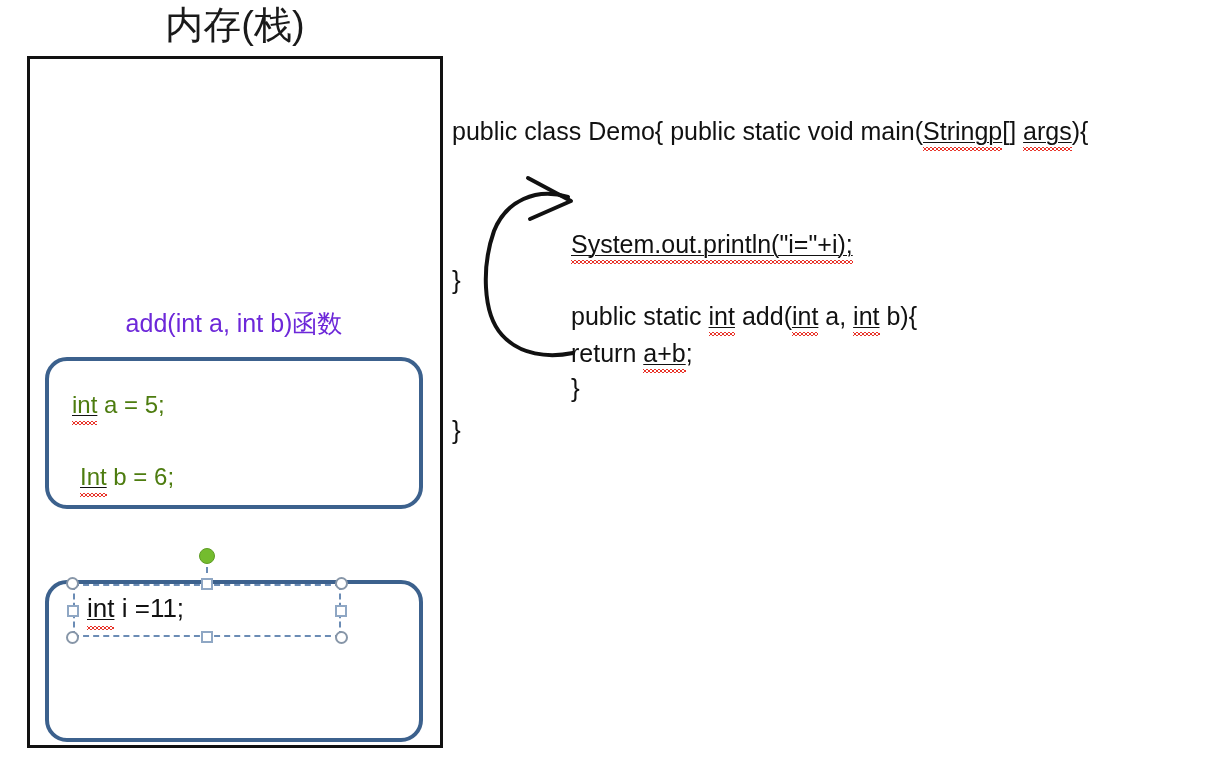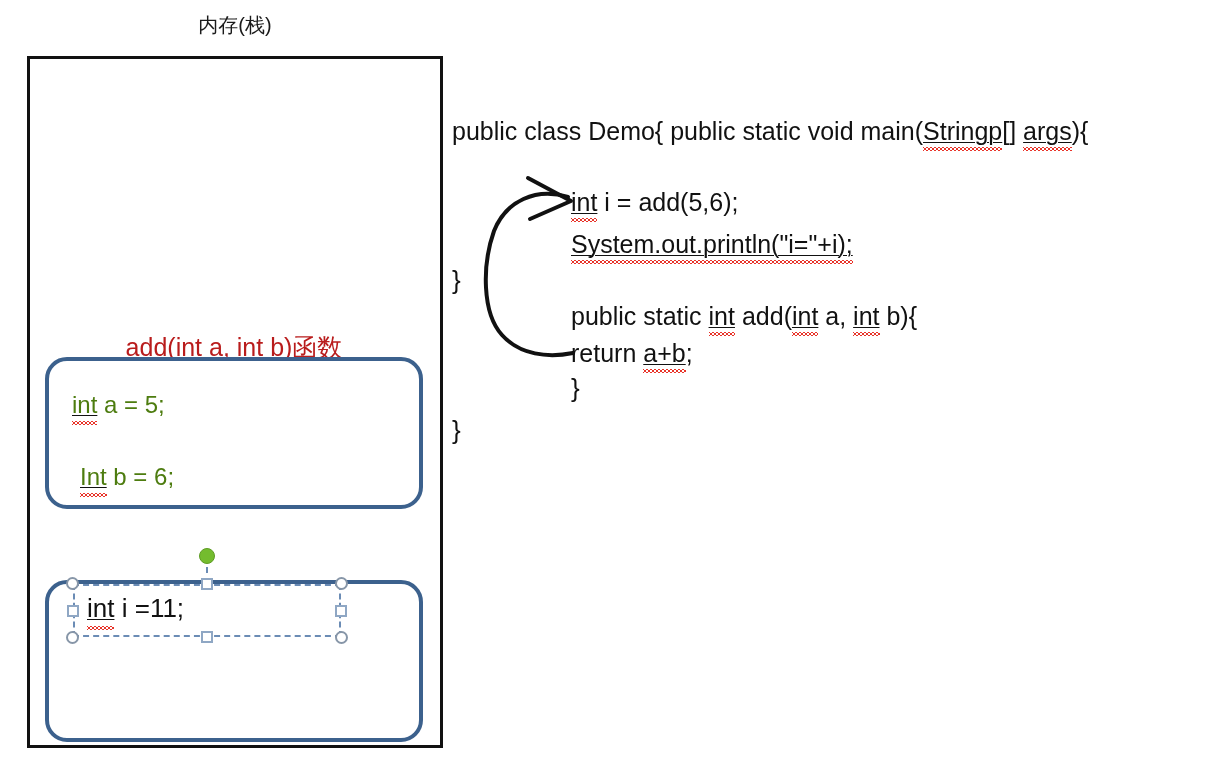--- a/index.html
+++ b/index.html
@@ -24,21 +24,21 @@
     height: 772px;
   }
 
   
   .memory-title {
     position: absolute;
     left: 27px;
     top: 6px;
     width: 416px;
     text-align: center;
-    font-size: 20px;
+    font-size: 38px;
     line-height: 38px;
     color: #1a1a1a;
     white-space: nowrap;
   }
 
   
   .stack-rect {
     position: absolute;
     left: 27px;
     top: 56px;
@@ -68,22 +68,21 @@
     top: 580px;
     width: 378px;
     height: 162px;
   }
 
   
   .frame-caption {
     position: absolute;
     text-align: center;
     white-space: nowrap;
-    color: #b91c1c;
-    margin-top: 24px;
+    color: #6d28d9;
   }
   .caption-add {
     left: 45px;
     top: 306px;
     width: 378px;
     font-size: 25px;
     line-height: 34px;
   }
   .caption-main {
     left: 45px;
@@ -297,23 +296,20 @@
     <div class="handle square h-bc"></div>
     <div class="handle circle h-br"></div>
   </div>
 
   <div class="code-layer">
 
     <div class="code-line cl-class">
       <span>public class Demo{  public static void main(</span><span class="sq-plain ul-only">Stringp</span><span>[] </span><span class="sq-plain ul-only">args</span><span>){</span>
     </div>
 
-    <div class="code-line cl-int-i">
-      <span class="sq-plain ul-only">int</span><span> i = add(5,6);</span>
-    </div>
 
     <div class="code-line cl-println">
       <span class="sq-plain ul-only">System.out.println("i="+i);</span>
     </div>
 
     <div class="code-line cl-brace1">}</div>
 
     <div class="code-line cl-addsig">
       <span>public static </span><span class="sq-plain ul-only">int</span><span> add(</span><span class="sq-plain ul-only">int</span><span> a, </span><span class="sq-plain ul-only">int</span><span> b){</span>
     </div>

